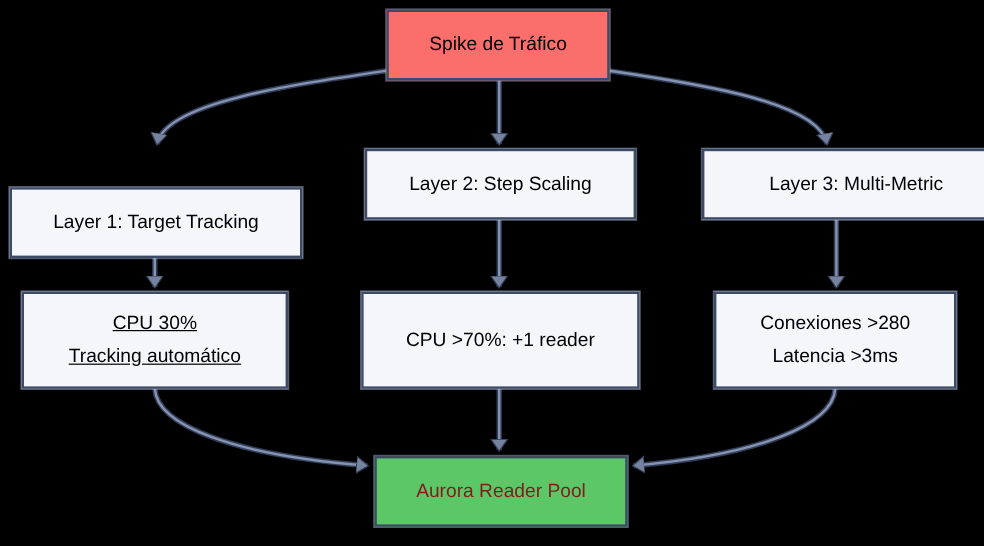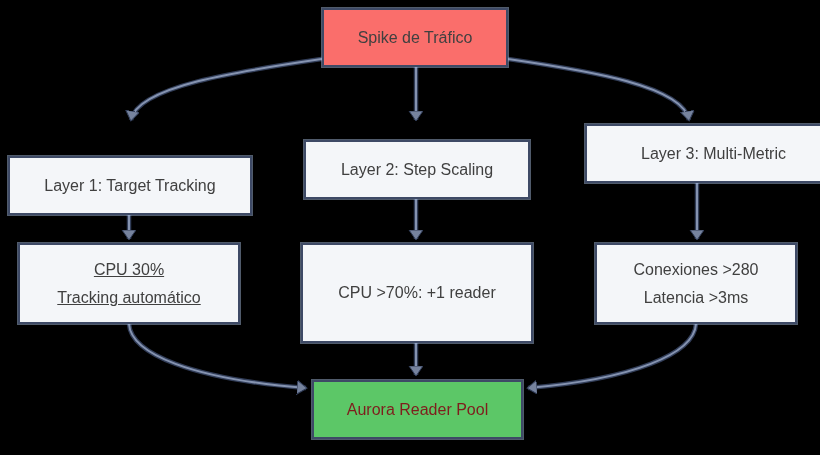--- a/index.html
+++ b/index.html
@@ -33,34 +33,34 @@
   .node {
     position: absolute;
     box-sizing: border-box;
     display: flex;
     flex-direction: column;
     align-items: center;
     justify-content: center;
     text-align: center;
     border: 2px solid #3e4a66;
     background: #f4f6f9;
-    color: #404040;
+    color: #000000;
     font-size: 16px;
     line-height: 1.75;
     box-shadow: 0 0 0 1px rgba(160, 182, 214, 0.5);
   }
   .node.red   { background: #fa6e6b; }
   .node.green { background: #5cc767; color: #7f1d1d; }
 
   .n-spike   { left: 322px; top:   8px; width: 186px; height: 59px; }
   .n-layer1  { left:   8px; top: 124px; width: 244px; height: 59px; margin-top: 32px; }
-  .n-layer2  { left: 304px; top: 140px; width: 226px; height: 59px; }
+  .n-layer2  { left: 304px; top: 124px; width: 226px; height: 59px; }
   .n-layer3  { left: 585px; top: 124px; width: 257px; height: 59px; }
   .n-detail1 { left:  18px; top: 243px; width: 222px; height: 81px; text-decoration: underline; }
-  .n-detail2 { left: 301px; top: 243px; width: 232px; height: 100px; }
+  .n-detail2 { left: 301px; top: 243px; width: 232px; height: 81px; }
   .n-detail3 { left: 595px; top: 243px; width: 202px; height: 81px; }
   .n-aurora  { left: 312px; top: 380px; width: 211px; height: 59px; }
 </style>
 </head>
 <body>
 
 <div class="canvas">
 
   <svg class="edges" viewBox="0 0 820 455" xmlns="http://www.w3.org/2000/svg">
     <defs>

